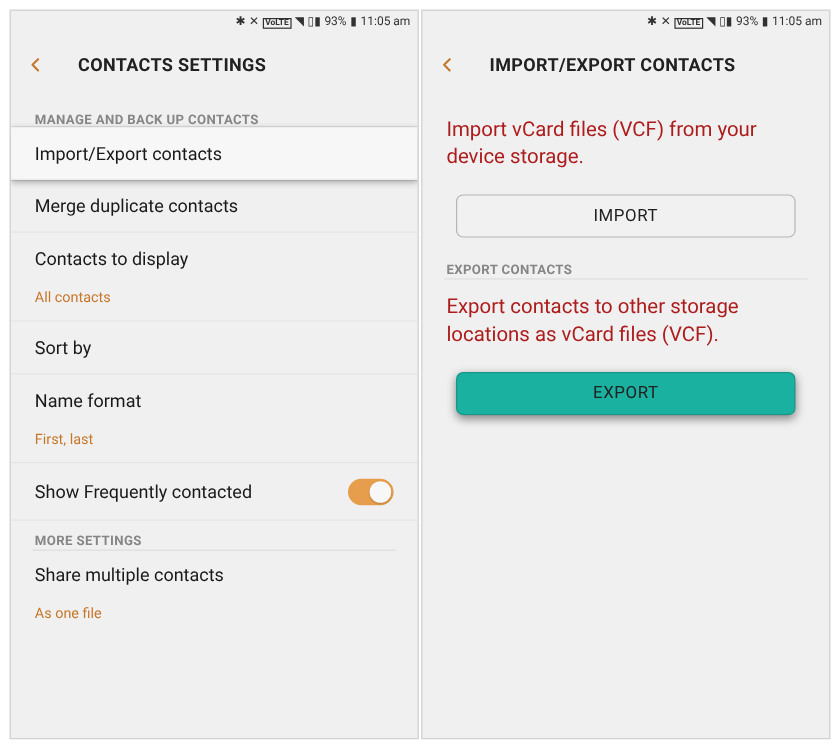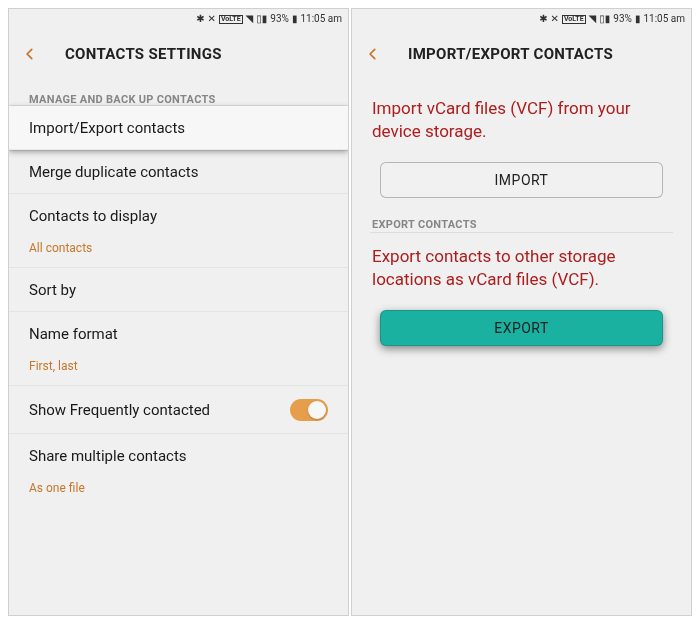--- a/index.html
+++ b/index.html
@@ -179,20 +179,21 @@
     <div class="row">
       <div class="row-title">Name format</div>
       <div class="row-sub">First, last</div>
     </div>
 
     <div class="row toggle">
       <div class="row-title">Show Frequently contacted</div>
       <div class="toggle-sw"></div>
     </div>
 
+    <div class="section-header">MORE SETTINGS</div>
 
     <div class="row" style="border-bottom:none">
       <div class="row-title">Share multiple contacts</div>
       <div class="row-sub">As one file</div>
     </div>
   </div>
 </div>
 
 <div class="phone dim">
   <div class="statusbar">

